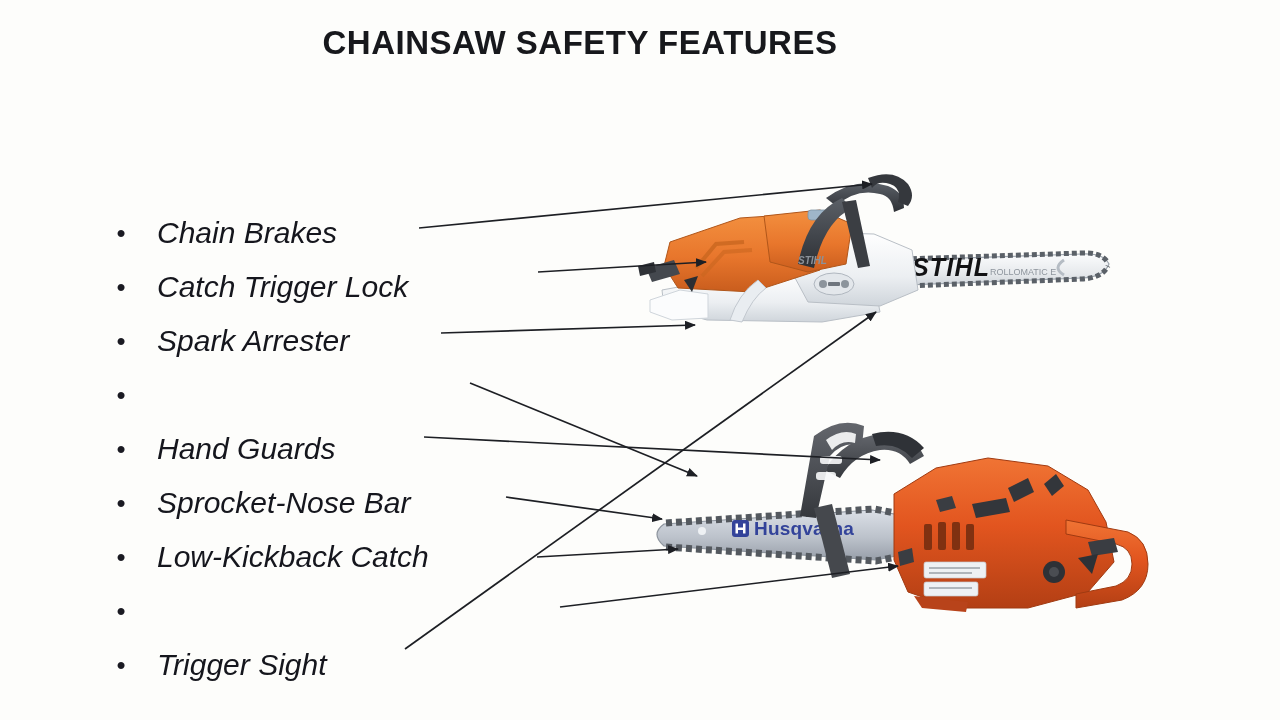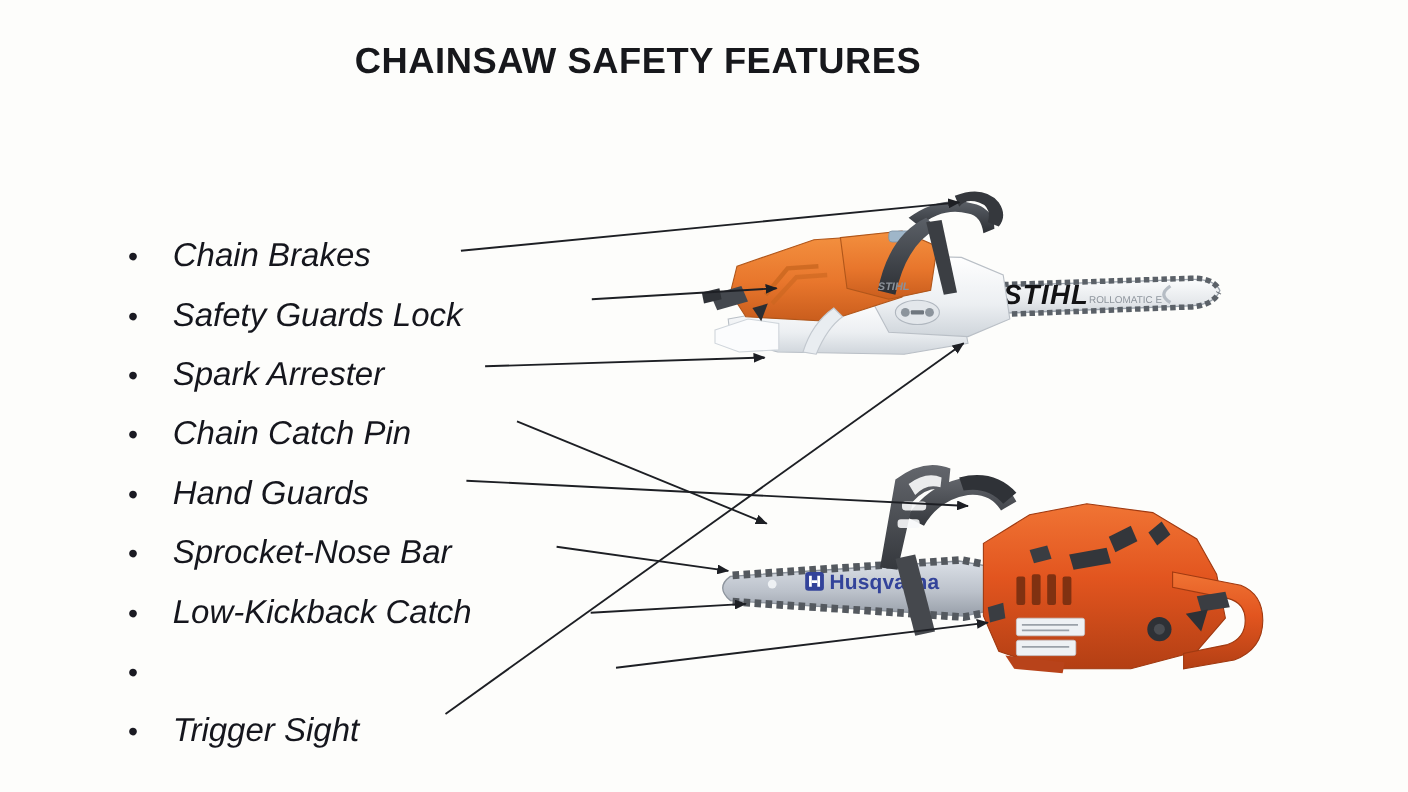--- a/index.html
+++ b/index.html
@@ -12,21 +12,21 @@
     position: relative;
     width: 1280px;
     height: 720px;
     background: #fdfdfb;
     overflow: hidden;
     font-family: "Liberation Sans", sans-serif;
   }
   #slide-title {
     position: absolute;
     left: 0;
-    top: 36px;
+    top: 24px;
     width: 1160px;
     text-align: center;
     font-size: 33px;
     font-weight: bold;
     letter-spacing: 0.5px;
     color: #17181c;
     font-family: "Liberation Sans", sans-serif;
     white-space: nowrap;
   }
   #feature-list {
@@ -83,29 +83,28 @@
 
   <div id="slide-title">CHAINSAW SAFETY FEATURES</div>
 
   <div id="feature-list">
     <div class="feature-item">
       <span class="feature-bullet">•</span>
       <span class="feature-label">Chain Brakes</span>
     </div>
     <div class="feature-item">
       <span class="feature-bullet">•</span>
-      <span class="feature-label">Safety Guards Lock</span>
+      <span class="feature-label">Catch Trigger Lock</span>
     </div>
     <div class="feature-item">
       <span class="feature-bullet">•</span>
       <span class="feature-label">Spark Arrester</span>
     </div>
     <div class="feature-item">
       <span class="feature-bullet">•</span>
-      <span class="feature-label">Chain Catch Pin</span>
     </div>
     <div class="feature-item">
       <span class="feature-bullet">•</span>
       <span class="feature-label">Hand Guards</span>
     </div>
     <div class="feature-item">
       <span class="feature-bullet">•</span>
       <span class="feature-label">Sprocket-Nose Bar</span>
     </div>
     <div class="feature-item">

